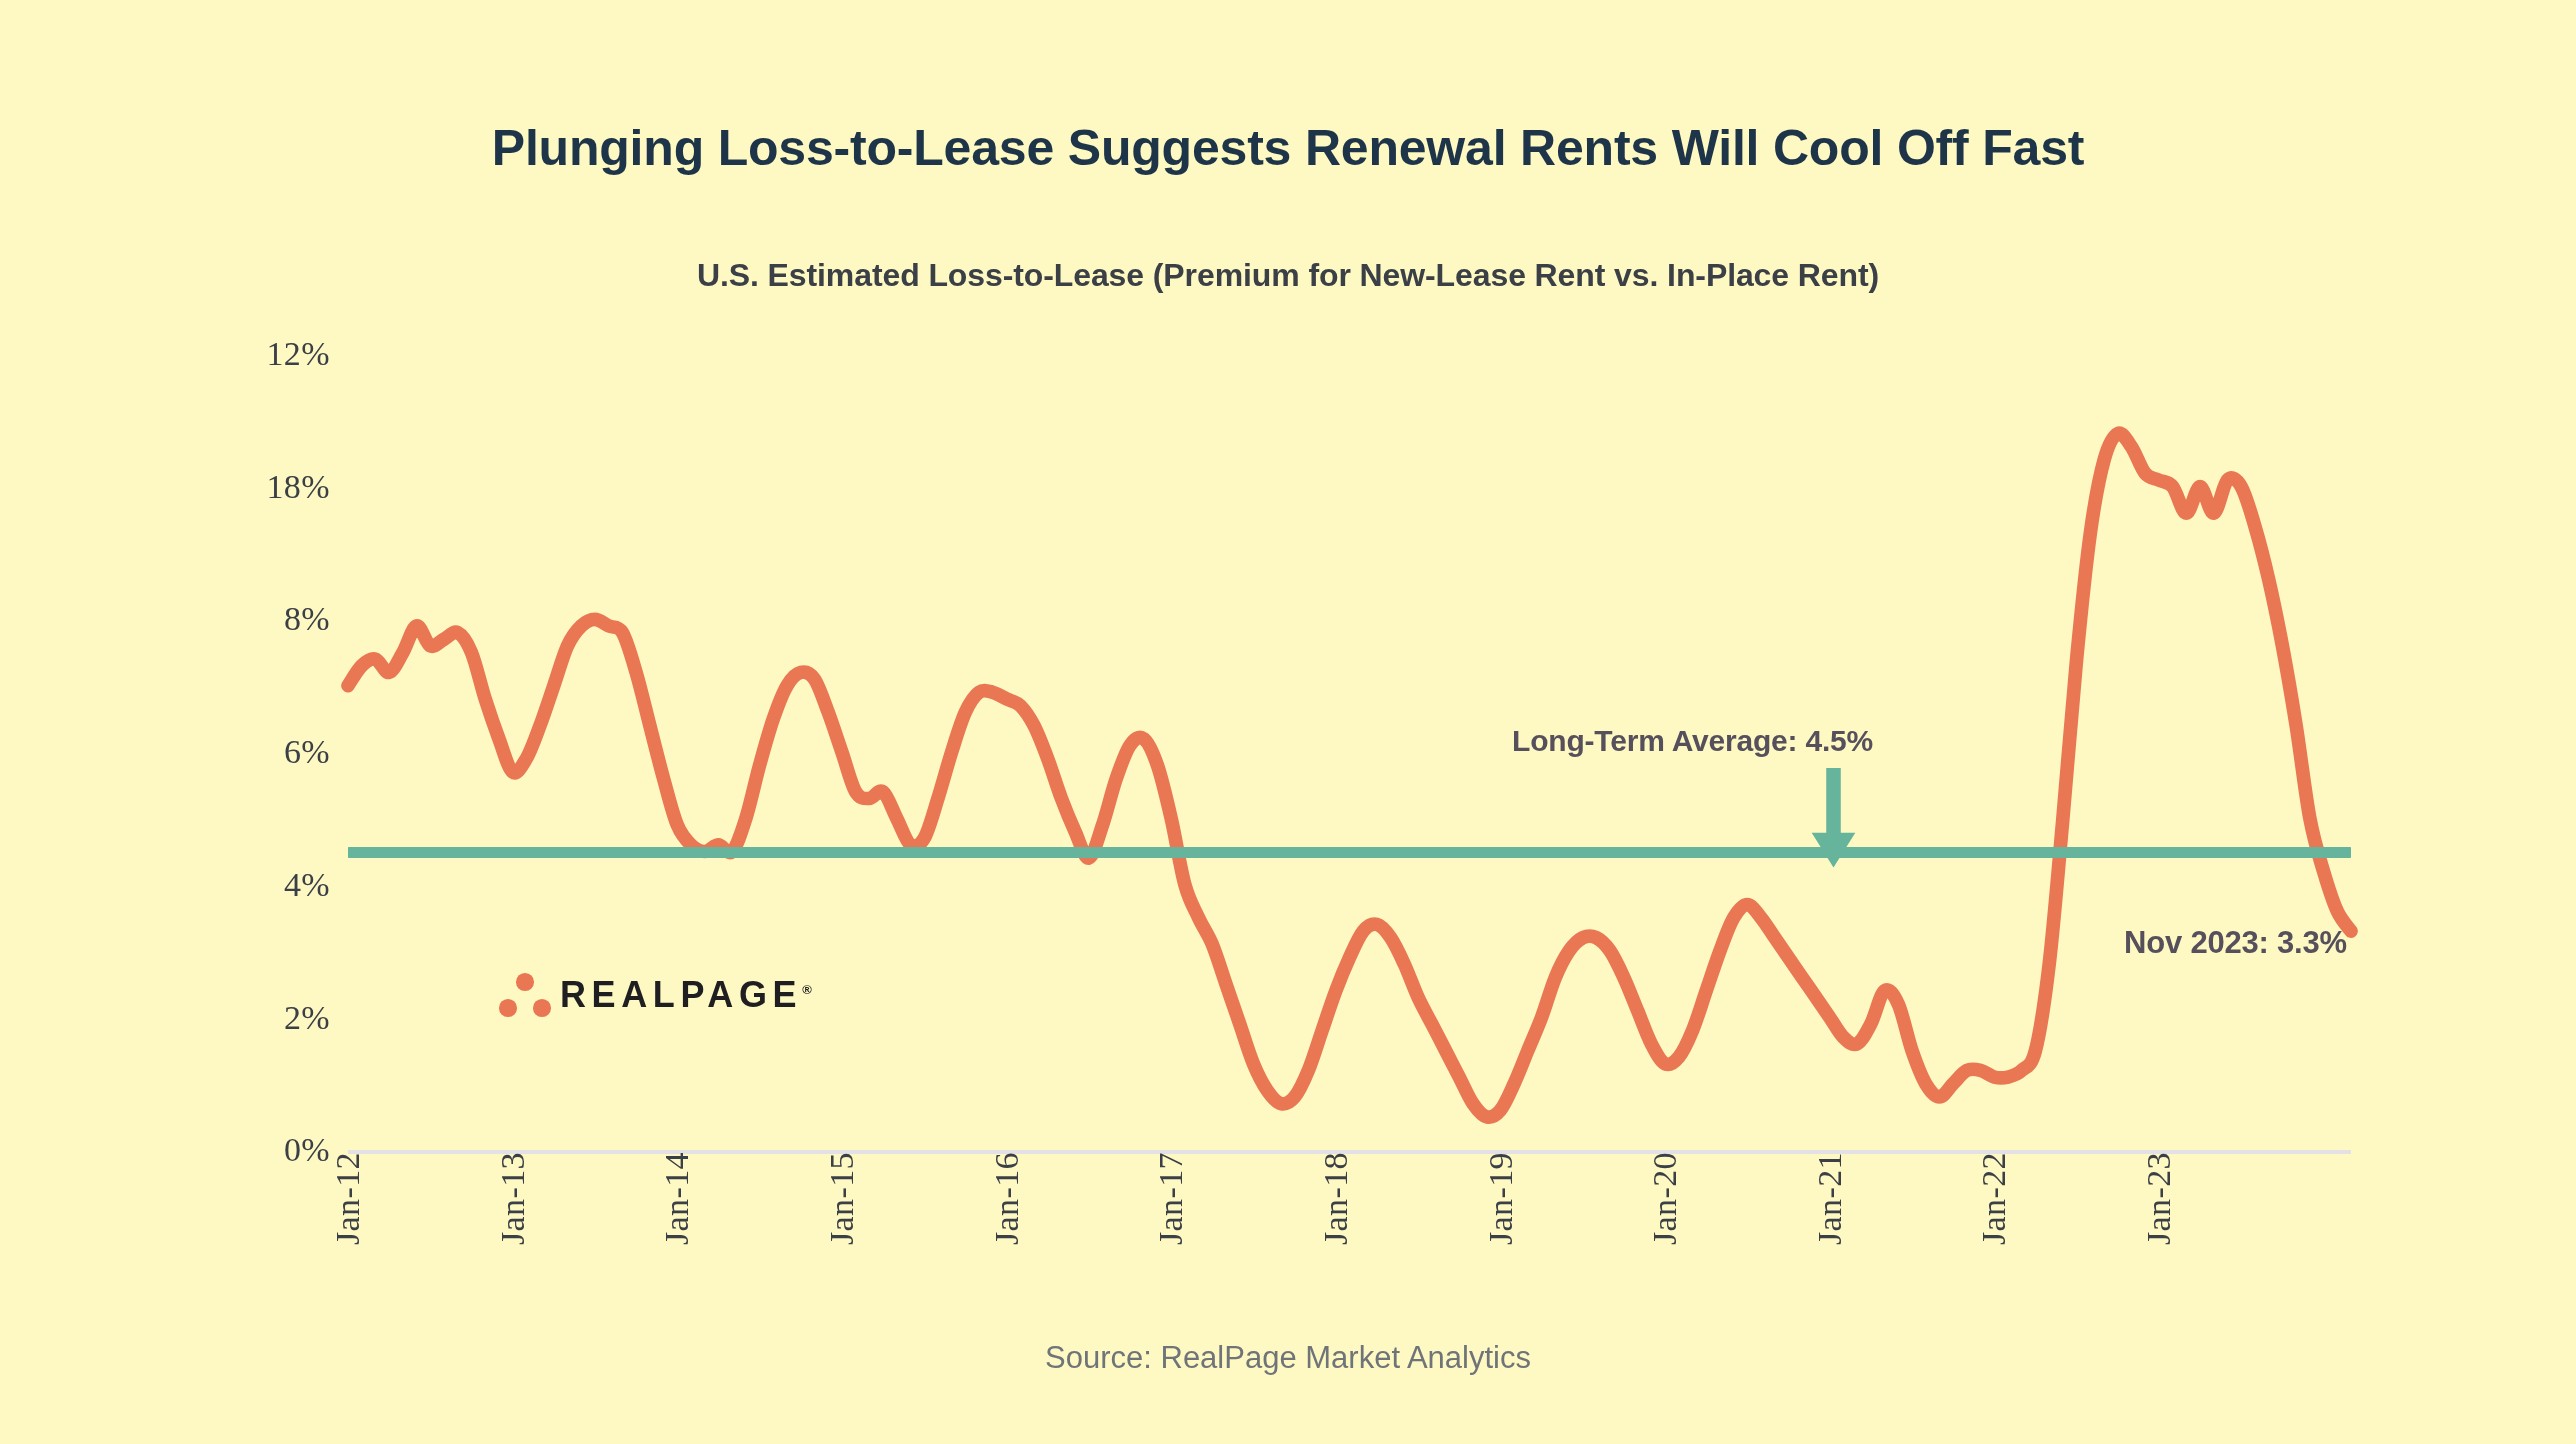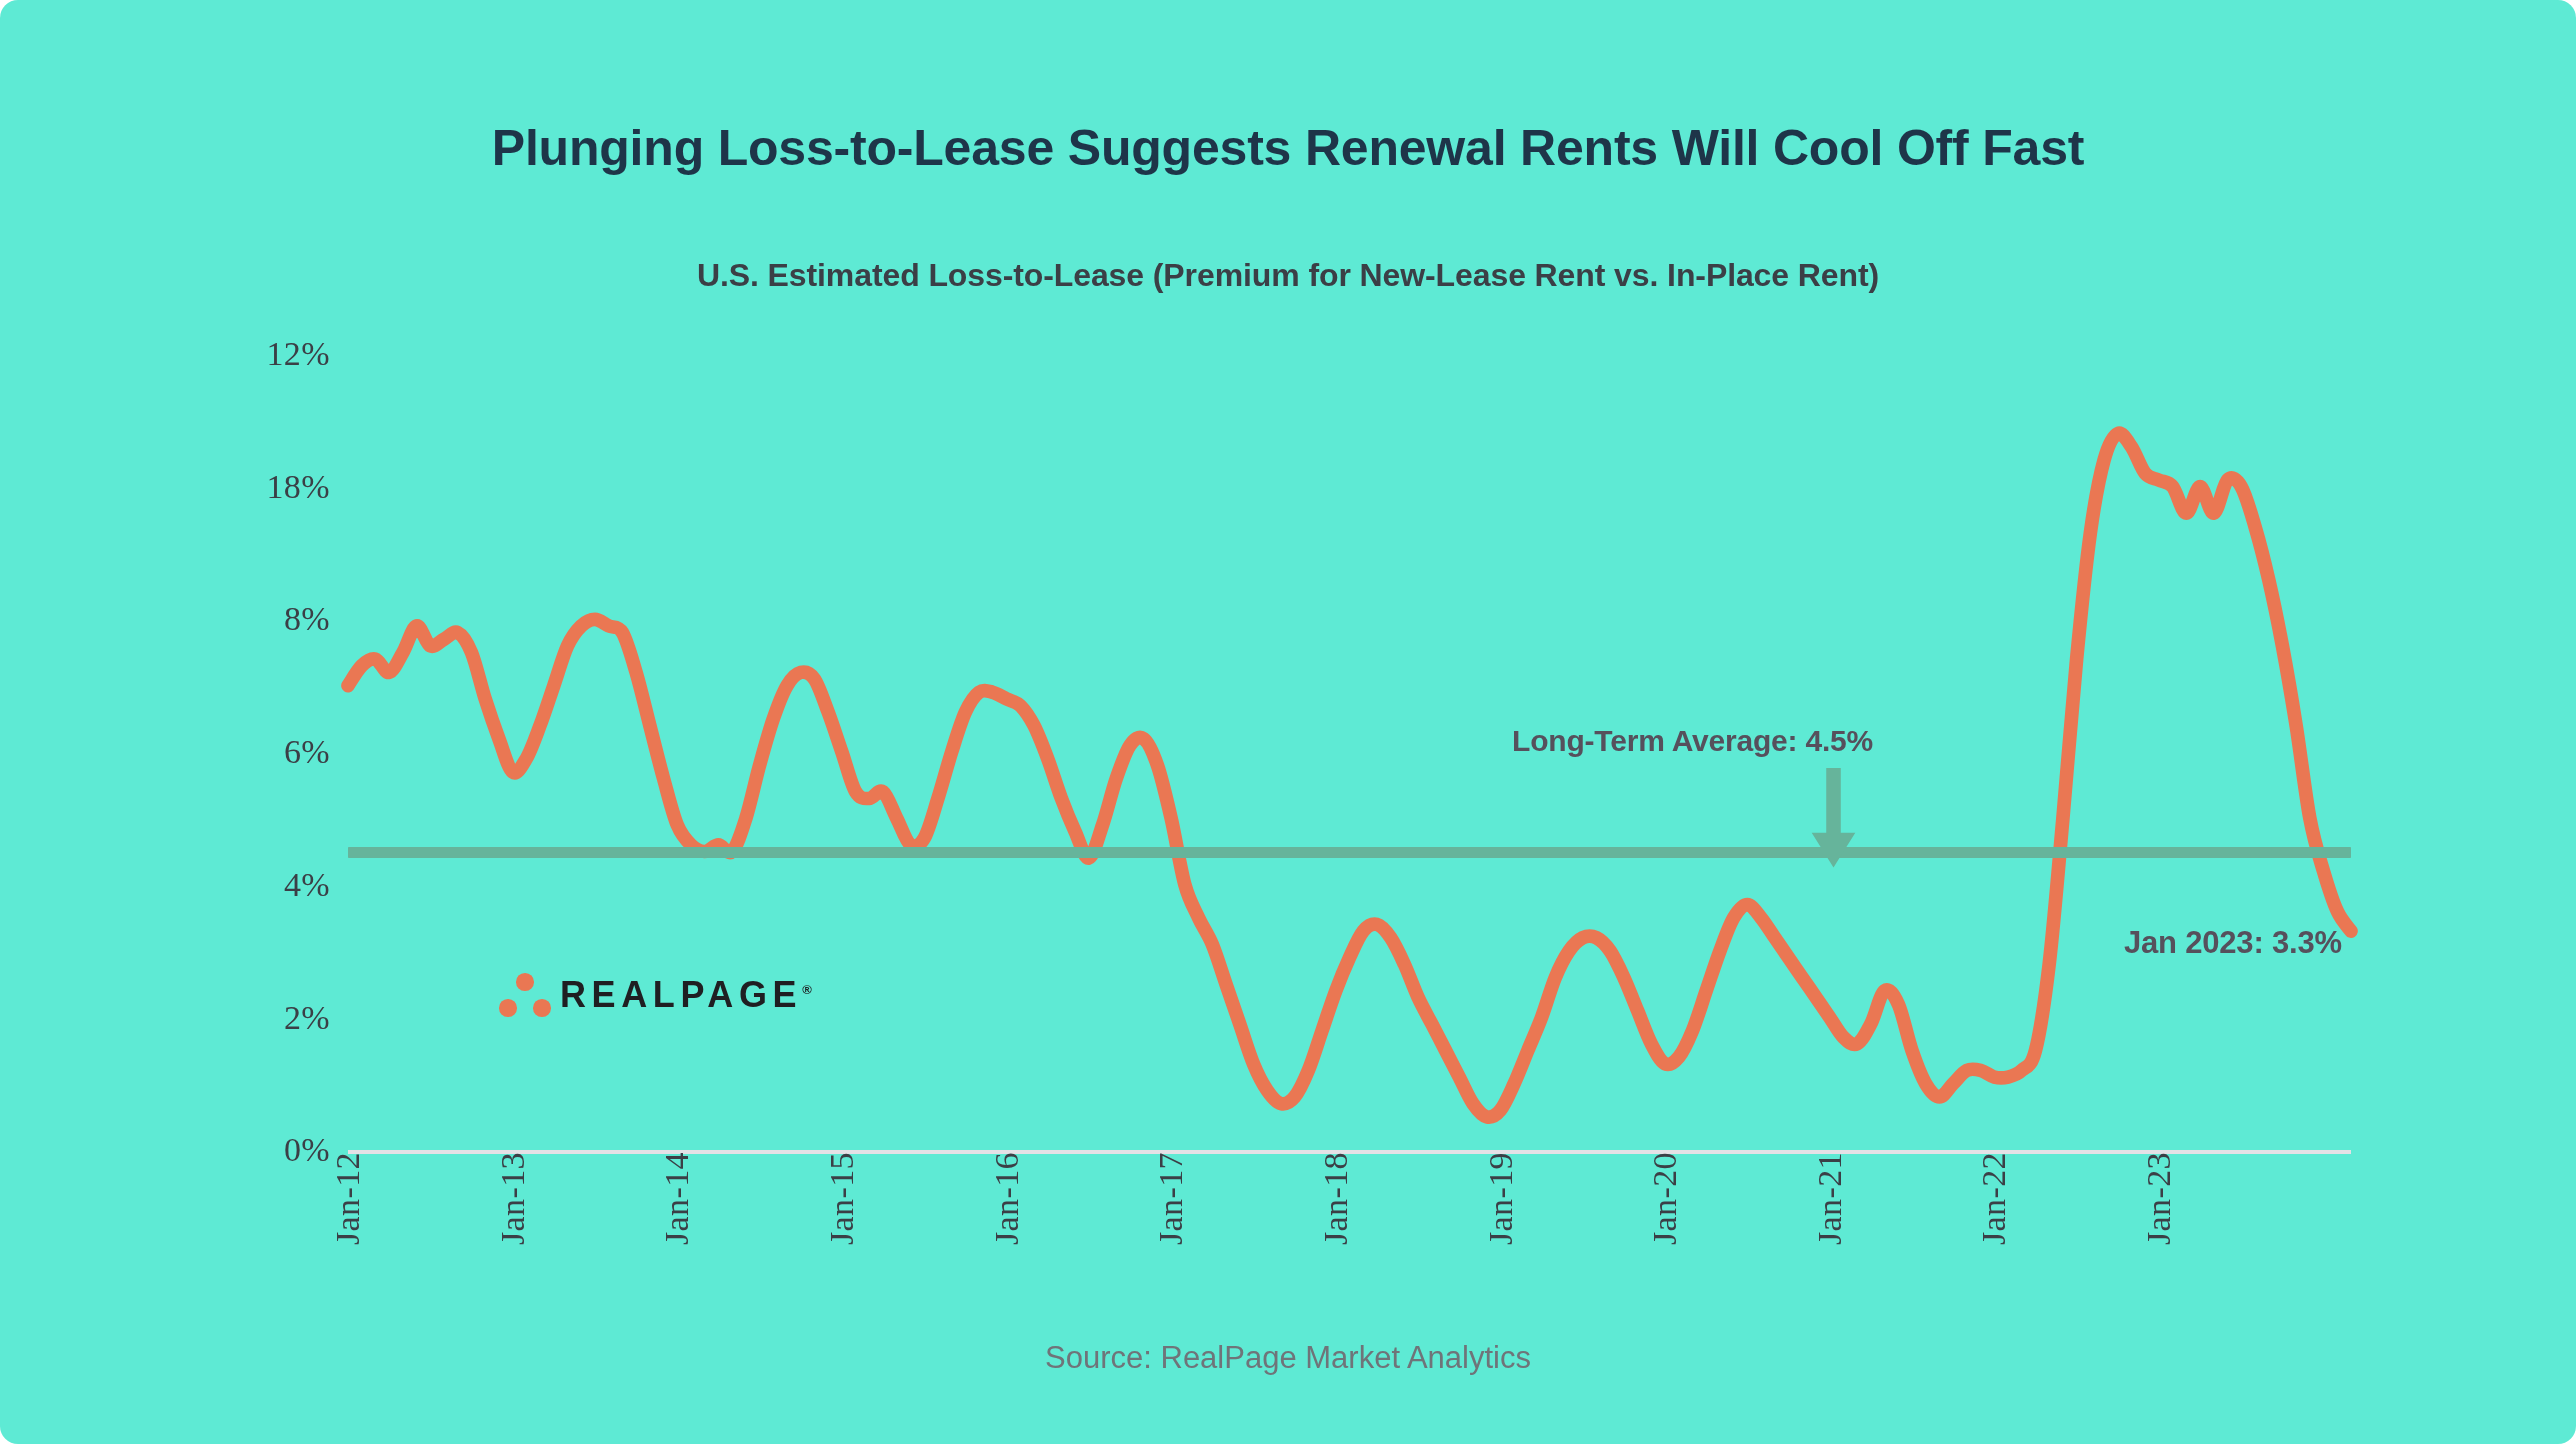--- a/index.html
+++ b/index.html
@@ -11,22 +11,21 @@
   body {
     font-family: "Liberation Sans", sans-serif;
     width: 2576px;
     height: 1444px;
     overflow: hidden;
     position: relative;
   }
   .page {
     position: absolute;
     inset: 0;
-    background: #5eead4;
-    border-radius: 18px;
+    background: #fef9c3;
   }
   .chart-title {
     position: absolute;
     left: 0;
     right: 0;
     top: 119px;
     text-align: center;
     font-size: 50px;
     font-weight: 700;
     color: #1e3549;
@@ -203,21 +202,21 @@
   <div class="ref-line" id="ref-line" style="top: 847px; background: rgb(102, 180, 155);"></div>
 
   <div class="annot-avg" id="annot-avg" style="left: 1512px; top: 700px; color: rgb(86, 80, 92);">Long-Term Average: 4.5%</div>
 
   <div class="arrow-wrap" id="arrow-wrap" style="left: 1810px; top: 768px;">
     <svg width="47" height="101" viewBox="0 0 58 125">
       <polygon id="arrow-poly" points="20,0 38,0 38,80 56,80 29,123 2,80 20,80" fill="#66B49B"></polygon>
     </svg>
   </div>
 
-  <div class="annot-last" id="annot-last" style="left: 2124px; top: 925px; color: rgb(86, 80, 92);">Jan 2023: 3.3%</div>
+  <div class="annot-last" id="annot-last" style="left: 2124px; top: 925px; color: rgb(86, 80, 92);">Nov 2023: 3.3%</div>
 
   <div class="x-axis" id="x-axis">
       <div class="x-tick" style="left: 0px; color: rgb(59, 63, 70);">Jan-12</div>
       <div class="x-tick" style="left: 165px; color: rgb(59, 63, 70);">Jan-13</div>
       <div class="x-tick" style="left: 329px; color: rgb(59, 63, 70);">Jan-14</div>
       <div class="x-tick" style="left: 494px; color: rgb(59, 63, 70);">Jan-15</div>
       <div class="x-tick" style="left: 659px; color: rgb(59, 63, 70);">Jan-16</div>
       <div class="x-tick" style="left: 823px; color: rgb(59, 63, 70);">Jan-17</div>
       <div class="x-tick" style="left: 988px; color: rgb(59, 63, 70);">Jan-18</div>
       <div class="x-tick" style="left: 1153px; color: rgb(59, 63, 70);">Jan-19</div>

